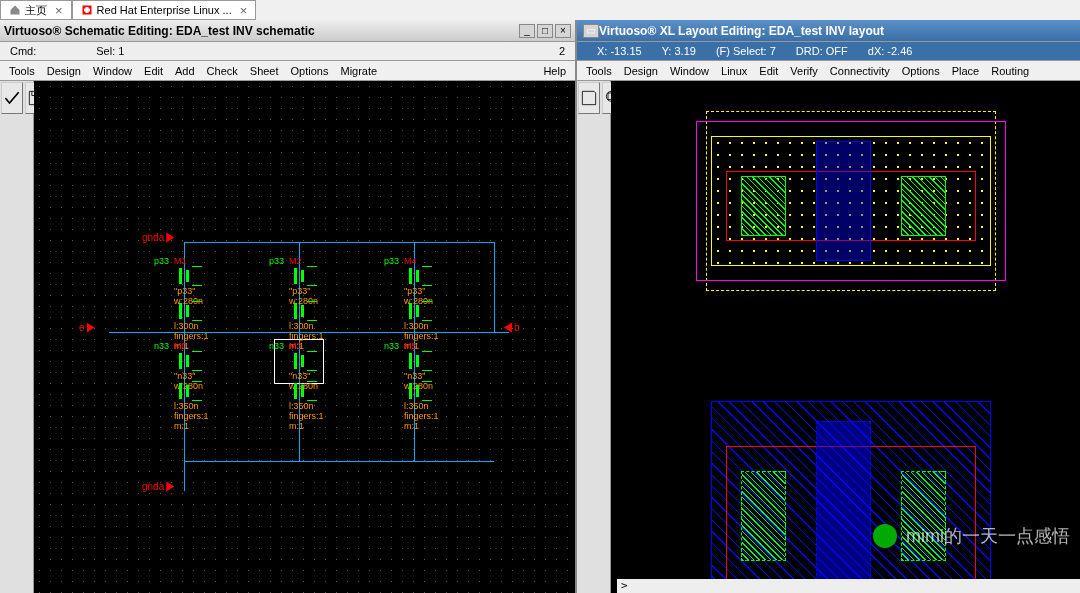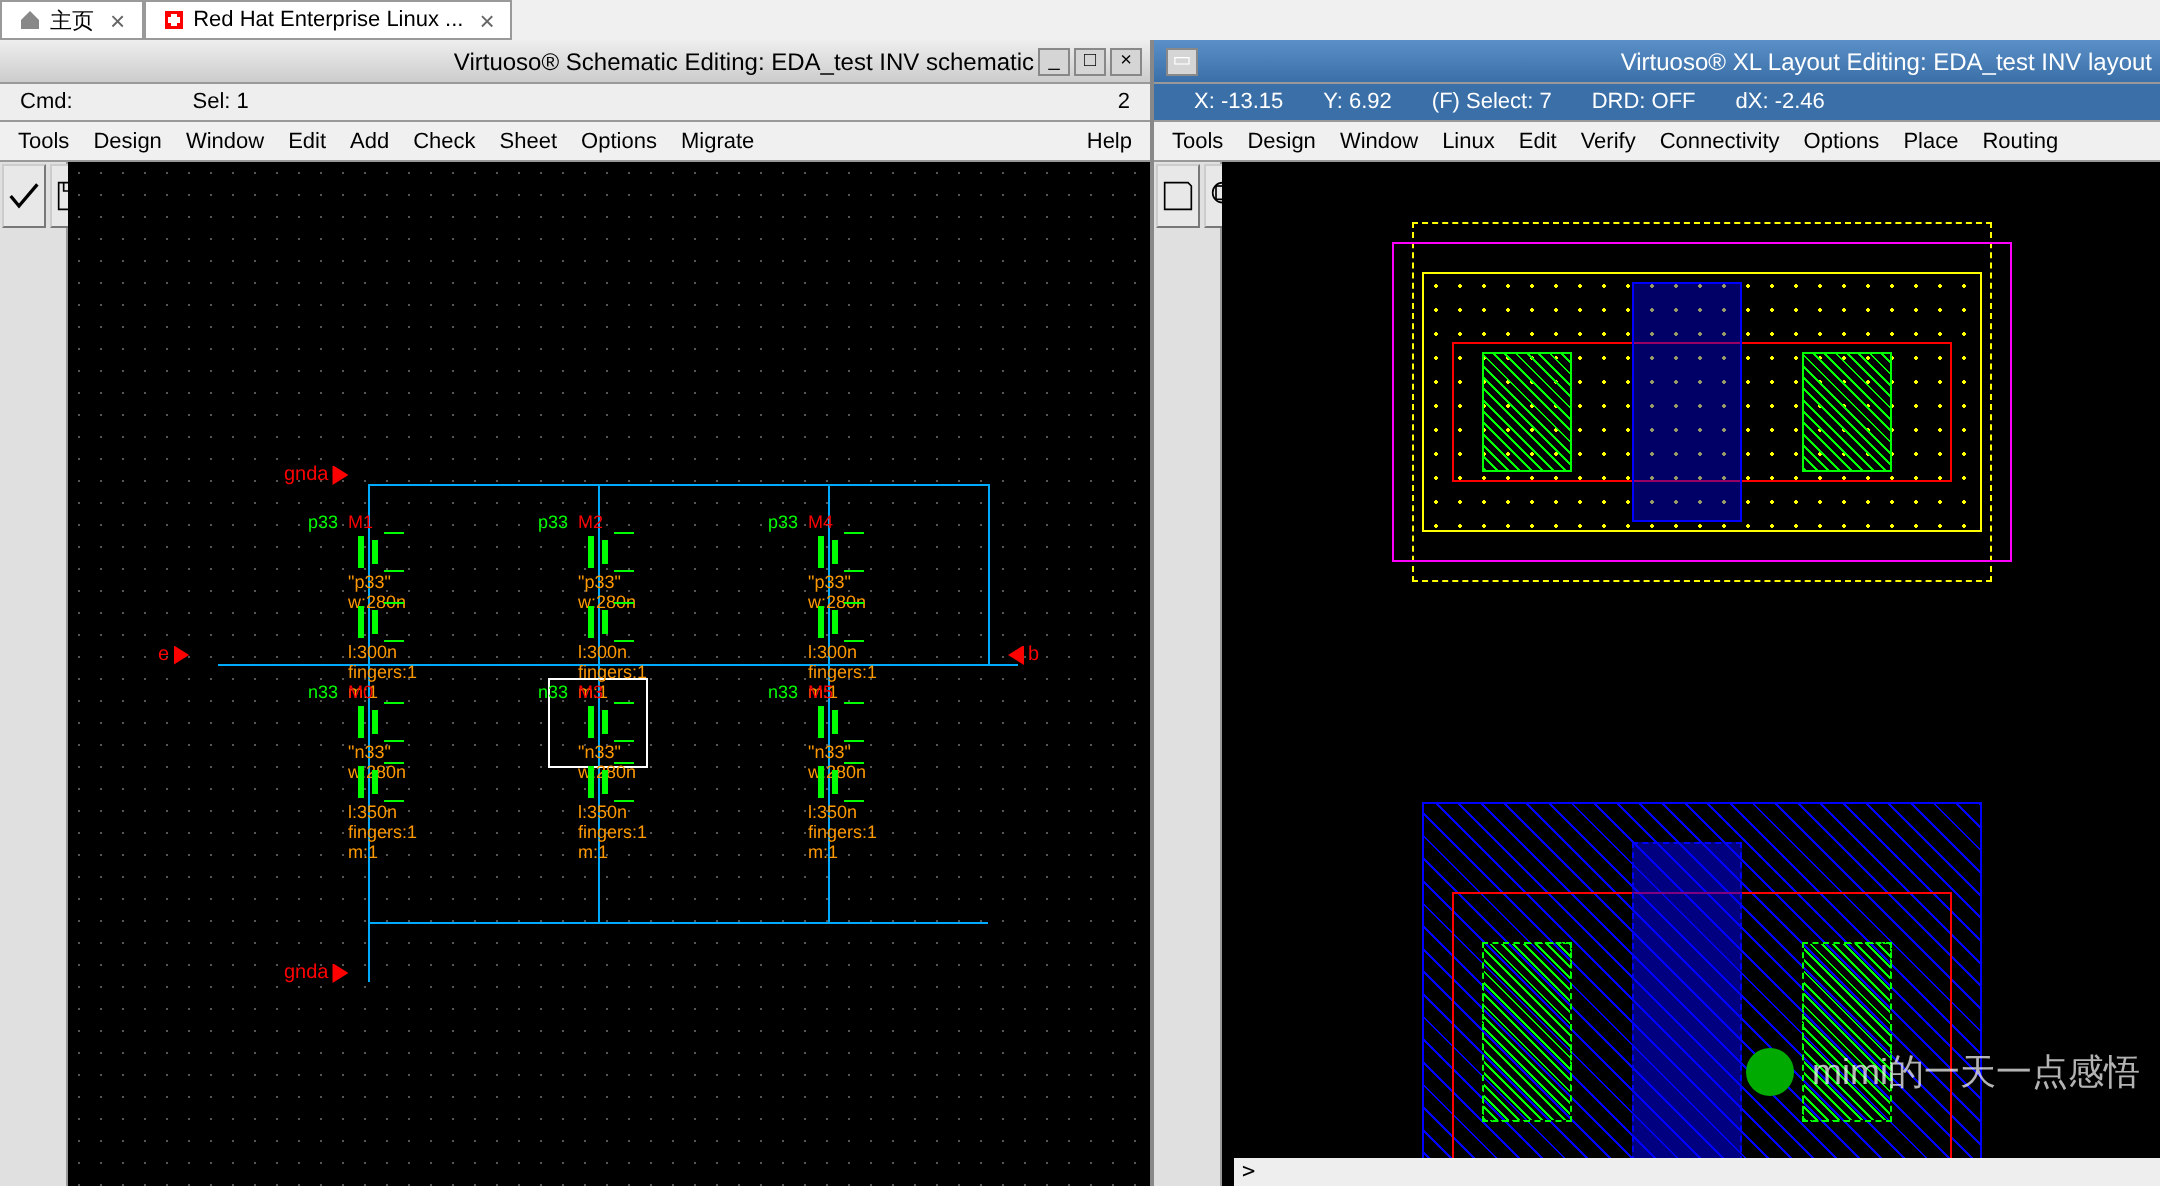--- a/index.html
+++ b/index.html
@@ -11,21 +11,21 @@
 .tab .icon { width: 12px; height: 12px; }
 .tab-close { color: #666; font-size: 13px; padding-left: 4px; }
 
 
 .windows { display: flex; height: 573px; }
 .window-left { width: 575px; }
 .window-right { flex: 1; border-left: 2px solid #888; }
 
 
 .titlebar { display: flex; align-items: center; height: 22px; background: linear-gradient(#eee, #ccc); padding: 0 4px; border-bottom: 1px solid #999; }
-.titlebar-title { font-weight: normal; font-size: 12px; text-align: right; flex: 1; }
+.titlebar-title { font-weight: bold; font-size: 12px; text-align: left; flex: 1; }
 .titlebar-blue { background: linear-gradient(#5a8fc8, #3a6fa8); color: #fff; }
 .wbtn { width: 16px; height: 14px; border: 1px solid #888; margin-left: 2px; background: #d5d5d5; font-size: 10px; text-align: center; line-height: 12px; }
 
 
 .status-row { display: flex; align-items: center; height: 19px; background: #eee; padding: 0 10px; font-size: 11px; border-bottom: 1px solid #999; }
 .status-row .right { margin-left: auto; }
 .status-blue { background: #3a6fa8; color: #fff; }
 .status-blue span { padding: 0 10px; }
 
 
@@ -357,21 +357,21 @@
   </div>
 </div>
 
 <div class="window-right">
   <div class="titlebar titlebar-blue">
     <div class="wbtn">▭</div>
     <span class="titlebar-title">Virtuoso® XL Layout Editing: EDA_test INV layout</span>
   </div>
   <div class="status-row status-blue">
     <span>X: -13.15</span>
-    <span>Y: 6.92</span>
+    <span>Y: 3.19</span>
     <span>(F) Select: 7</span>
     <span>DRD: OFF</span>
     <span>dX: -2.46</span>
   </div>
   <div class="menubar">
     <div>Tools</div>
     <div>Design</div>
     <div>Window</div>
     <div>Linux</div>
     <div>Edit</div>

